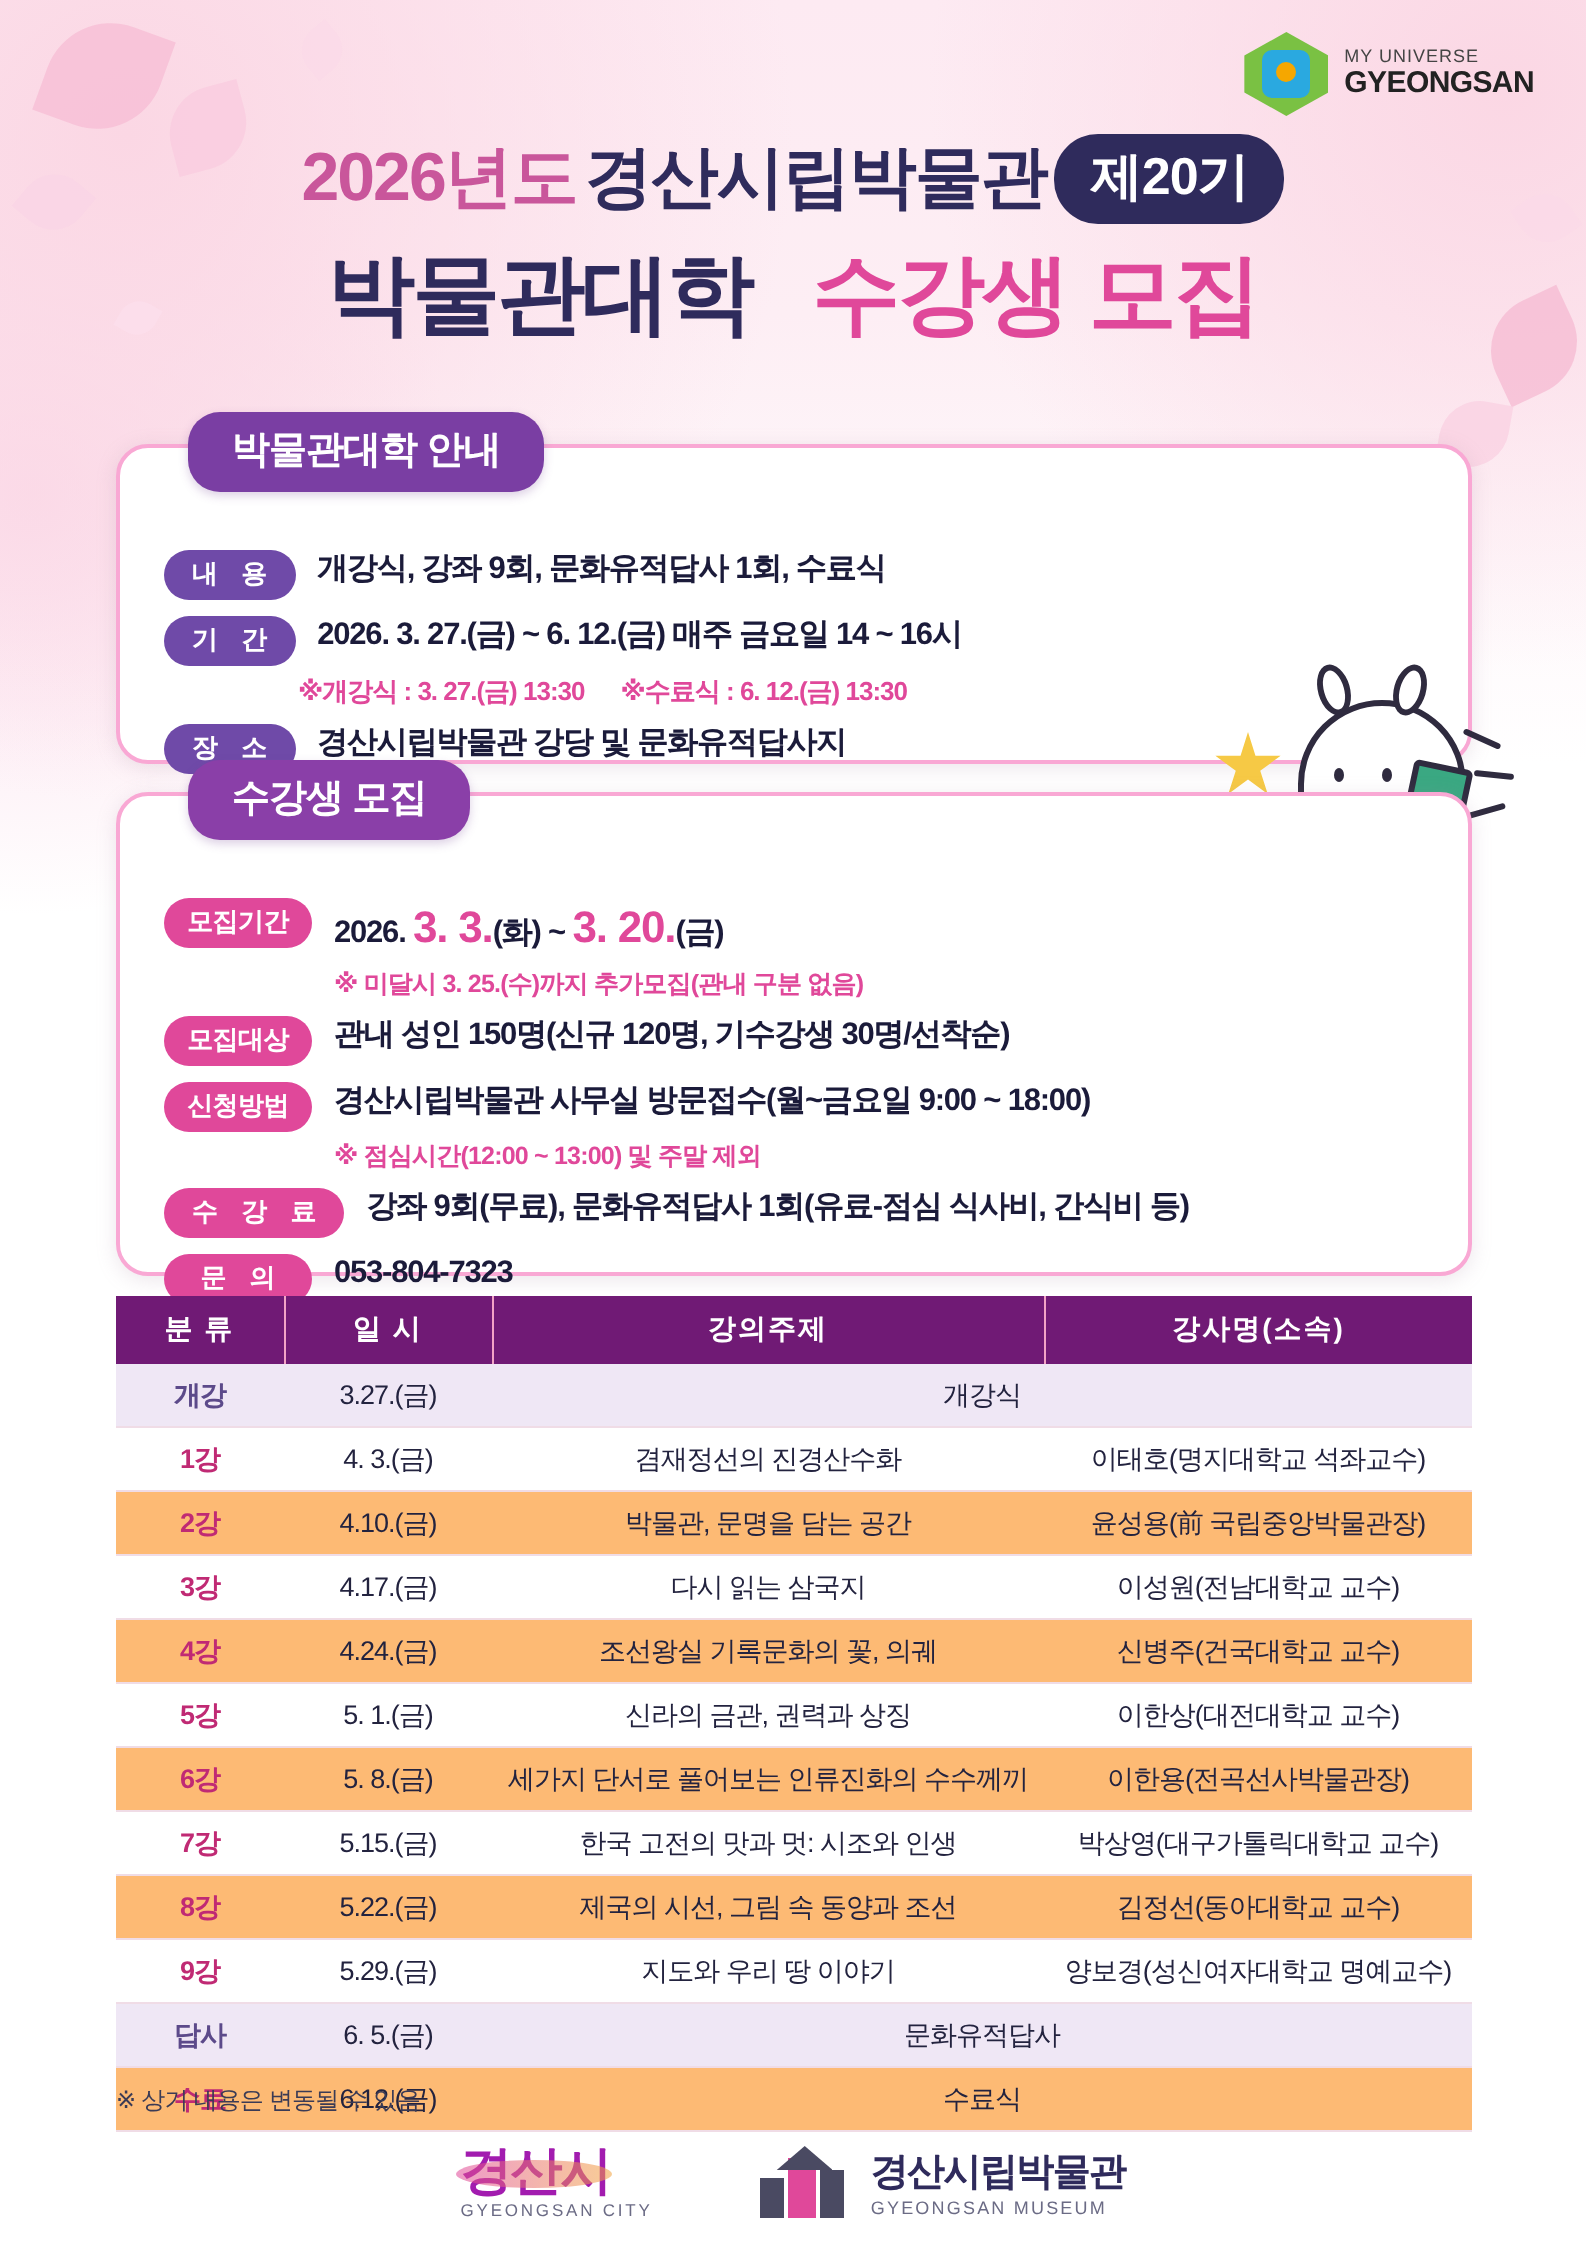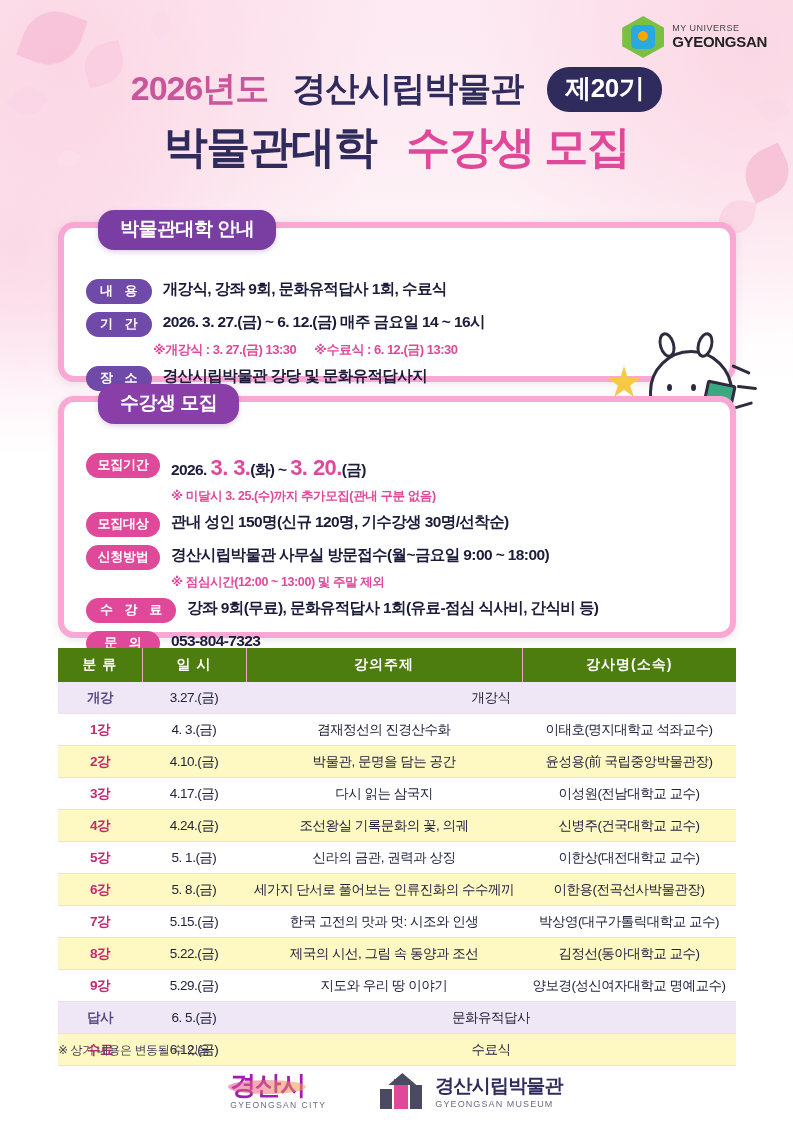--- a/index.html
+++ b/index.html
@@ -49,21 +49,21 @@
     background: #f6a700; border-radius: 50%;
   }
   .brand .txt { line-height: 1.05; text-align: left; }
   .brand .txt .t1 { font-size: 9px; color: #444; letter-spacing: .5px; }
   .brand .txt .t2 { font-size: 15px; color: #222; font-weight: bold; letter-spacing: -.3px; }
 
   
   .headline { position: absolute; left: 0; right: 0; top: 66px; text-align: center; }
   .hl-row1 {
     font-size: 34px; font-weight: bold; letter-spacing: -1px;
-    display: flex; align-items: center; justify-content: center; gap: 24px;
+    display: flex; align-items: center; justify-content: center; gap: 4px;
   }
   .hl-year { color: #c9569b; }
   .hl-museum { color: #2f2b5c; }
   .hl-badge {
     background: #2f2b5c; color: #fff; border-radius: 22px;
     padding: 4px 18px 6px; font-size: 26px; font-weight: bold; letter-spacing: -.5px;
   }
   .hl-row2 {
     margin-top: 6px;
     font-size: 44px; font-weight: bold; letter-spacing: -1.5px;
@@ -71,21 +71,21 @@
   }
   .hl-univ { color: #2f2b5c; }
   .hl-recruit { color: #e0489a; }
 
   
   .card {
     position: absolute; left: 58px; width: 678px;
     background: #fff;
     border-radius: 16px;
     box-shadow: 0 2px 10px rgba(170,140,165,.22);
-    border: 6px solid #f9a8d4;
+    border: 2px solid #f9a8d4;
   }
   #card-guide { top: 222px; height: 160px; }
   #card-recruit { top: 396px; height: 242px; }
 
   .card-title {
     position: absolute; left: 34px; top: -18px;
     background: #7a3ea3; color: #fff;
     border-radius: 16px; padding: 6px 22px 8px;
     font-size: 19px; font-weight: bold; letter-spacing: -.5px;
     box-shadow: 0 2px 5px rgba(120,70,150,.25);
@@ -135,35 +135,35 @@
     background: #3aa882; border: 3px solid #2f2b3f; border-radius: 3px; transform: rotate(12deg);
   }
   .mascot .line { position: absolute; width: 20px; height: 3px; background: #2f2b3f; border-radius: 2px; }
   .mascot .line.a { left: 124px; top: 30px; transform: rotate(24deg); }
   .mascot .line.b { left: 130px; top: 48px; transform: rotate(6deg); }
   .mascot .line.c { left: 126px; top: 66px; transform: rotate(-16deg); }
 
   
   .table { position: absolute; left: 58px; top: 648px; width: 678px; border-collapse: collapse; }
   .table th {
-    background: #4d7c0f; color: #fff; font-size: 14px; font-weight: bold;
+    background: #701a75; color: #fff; font-size: 14px; font-weight: bold;
     padding: 8px 4px; letter-spacing: 1px; border-right: 1px solid #f3a3c6;
   }
   .table th:last-child { border-right: none; }
   .table td {
     font-size: 13.5px; color: #23233f; text-align: center;
     padding: 6.5px 4px; letter-spacing: -.5px; border-bottom: 1px solid #f0dce6;
   }
   .table td.cat { color: #c02a74; font-weight: bold; width: 84px; }
   .table td.date { width: 104px; }
   .table td.topic { width: 276px; }
   .table td.lect { width: 214px; }
   .table tr.alt td { background: #efe7f5; }
   .table tr.alt td.cat { color: #5c4a8a; }
-  .table tr.shade td { background: #fef9c3; }
+  .table tr.shade td { background: #fdba74; }
   .table tr.shade td.cat { color: #c02a74; }
   .table td.span { font-weight: normal; }
 
   .footnote {
     position: absolute; left: 58px; top: 1042px;
     font-size: 12px; color: #3b3b55; letter-spacing: -.4px;
   }
 
   
   .footer { position: absolute; left: 0; right: 0; top: 1072px; display: flex; justify-content: center; align-items: center; gap: 54px; }

